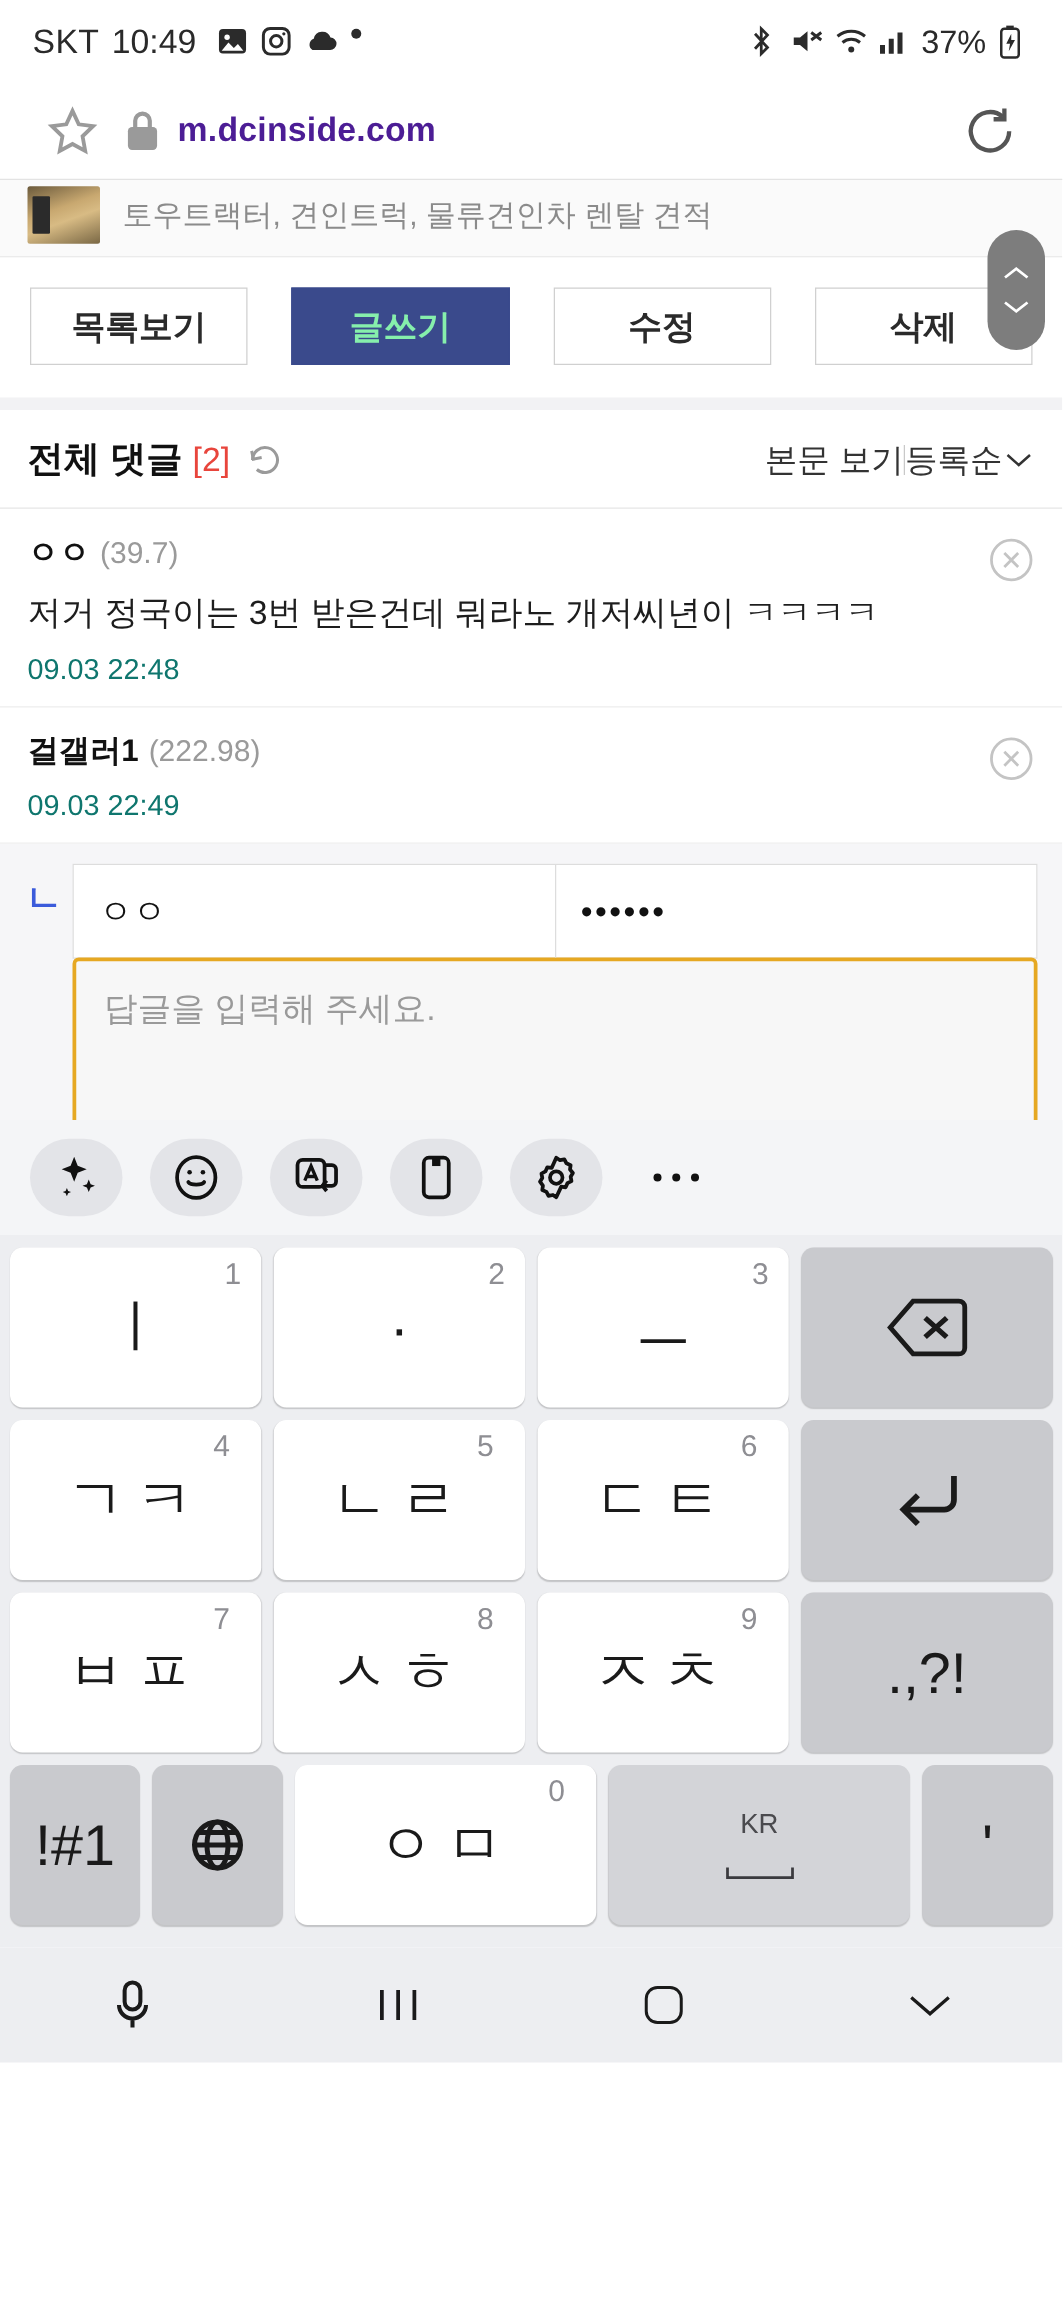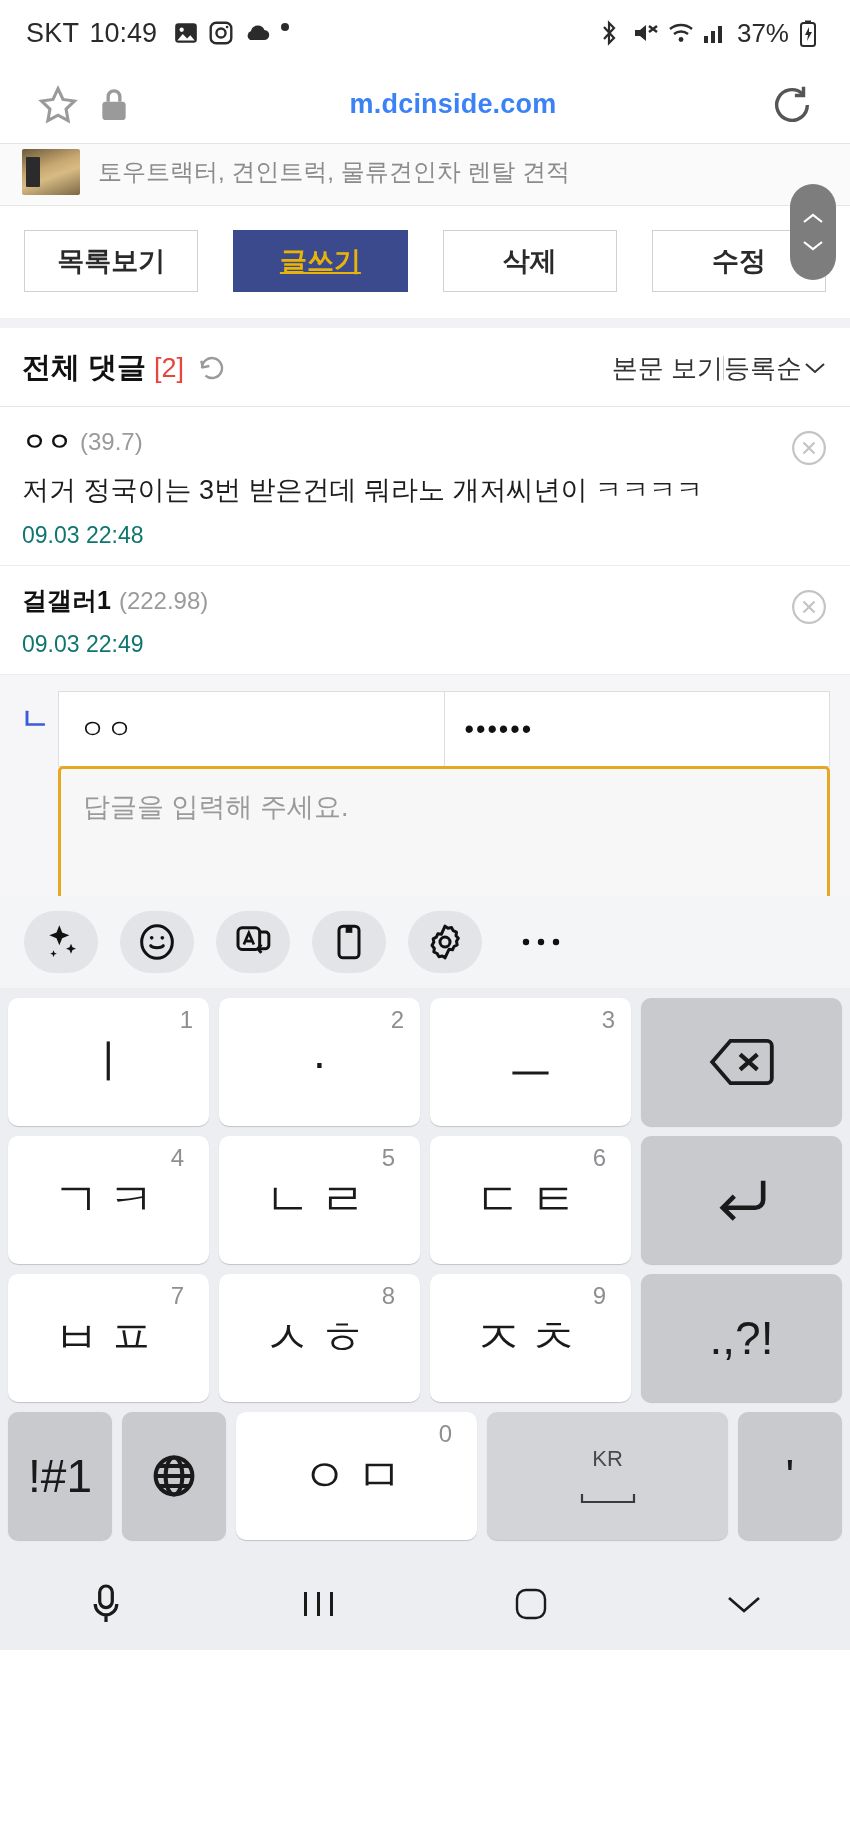--- a/index.html
+++ b/index.html
@@ -23,21 +23,21 @@
   .sb-right { margin-left: auto; display: flex; align-items: center; gap: 9px; }
   .sb-batt { font-size: 26px; }
   .mini { width: 26px; height: 26px; display: inline-block; }
 
   
   .urlbar {
     height: 78px; background: #fff; display: flex; align-items: center;
     padding: 0 30px; border-bottom: 1px solid #e3e3e3;
   }
   .url-text {
-    flex: 1; text-align: center; font-size: 27px; color: #3b82f6; font-weight: 600;
+    flex: 1; font-size: 27px; color: #4c1d95; font-weight: 600;
     letter-spacing: .2px;
   }
   .icon-btn { width: 56px; height: 56px; display: flex; align-items: center; justify-content: center; }
 
   
   .webview { position: relative; background: #fff; height: 752px; overflow: hidden; }
 
   .adbar {
     display: flex; align-items: center; gap: 18px;
     padding: 8px 22px 14px 22px; background: #fafafa;
@@ -56,21 +56,21 @@
 
   .btnrow {
     display: flex; gap: 35px; padding: 24px 24px 26px 24px;
     background: #fff; border-bottom: 10px solid #f2f2f4;
   }
   .btn {
     flex: 1; height: 62px; border: 1px solid #d0d0d0; background: #fff;
     display: flex; align-items: center; justify-content: center;
     font-size: 27px; color: #2a2a2a; font-weight: 600;
   }
-  .btn.primary { background: #3a4a8c; border-color: #3a4a8c; color: #eab308; text-decoration: underline; }
+  .btn.primary { background: #3a4a8c; border-color: #3a4a8c; color: #86efac; }
 
   .cmt-head {
     display: flex; align-items: center; padding: 20px 22px 18px 22px;
     border-bottom: 1px solid #e6e6e6;
   }
   .cmt-title { font-size: 29px; font-weight: 700; color: #111; }
   .cmt-count { font-size: 27px; color: #e8453c; margin-left: 8px; font-weight: 400;}
   .cmt-refresh { margin-left: 12px; }
   .cmt-right { margin-left: auto; display: flex; align-items: center; font-size: 26px; color: #333; }
   .divider-v { width: 1px; height: 24px; background: #c9c9c9; }
@@ -238,22 +238,22 @@
     </div>
 
     <div class="adbar">
       <div class="ad-thumb"></div>
       <div class="ad-text">토우트랙터, 견인트럭, 물류견인차 렌탈 견적</div>
     </div>
 
     <div class="btnrow">
       <div class="btn">목록보기</div>
       <div class="btn primary">글쓰기</div>
+      <div class="btn">수정</div>
       <div class="btn">삭제</div>
-      <div class="btn">수정</div>
     </div>
 
     <div class="cmt-head">
       <span class="cmt-title">전체 댓글</span>
       <span class="cmt-count">[2]</span>
       <span class="cmt-refresh">
         <svg width="32" height="32" viewBox="0 0 24 24">
             <path d="M4.5 12a7.5 7.5 0 1 1 2.6 5.7" fill="none" stroke="#9a9a9a" stroke-width="1.8"></path>
             <path d="M4 6.5l1 5 5-1" fill="none" stroke="#9a9a9a" stroke-width="1.8"></path>
           </svg>

